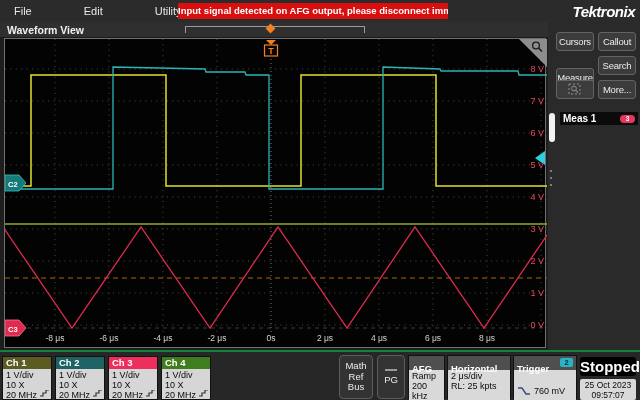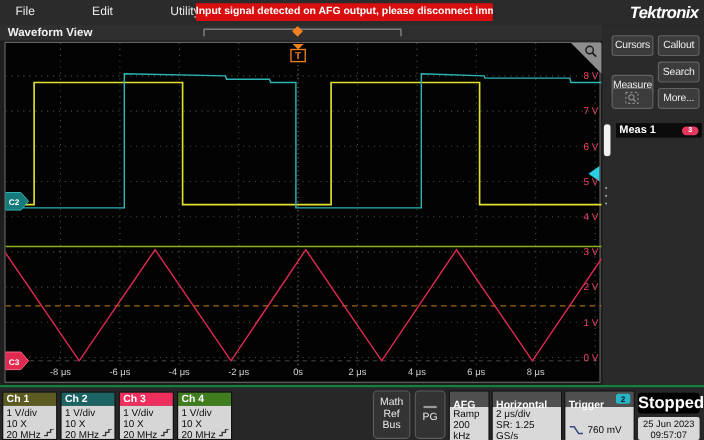--- a/index.html
+++ b/index.html
@@ -275,39 +275,38 @@
       <div class="ip-body">
         <div>Ramp</div>
         <div>200 kHz</div>
         <div>3 Vpp</div>
       </div>
     </div>
     <div class="info-panel" style="left:447px; width:64px;">
       <div class="ip-head">Horizontal</div>
       <div class="ip-body">
         <div>2 μs/div</div>
-        <div>SR: 1.25 GS/s</div>
         <div>RL: 25 kpts</div>
       </div>
     </div>
     <div class="info-panel" style="left:513px; width:64px;">
       <div class="ip-head">
         <span>Trigger</span>
         <span id="trig-badge">2</span>
       </div>
       <div class="ip-body">
         <div id="trig-row">
           <svg width="14" height="10" viewBox="0 0 14 10">
             <polyline points="1,2 5,2 9,8 13,8" fill="none" stroke="#3a4a80" stroke-width="1.4"></polyline>
             </svg>
           <span>760 mV</span>
         </div>
       </div>
     </div>
 
     <div id="stopped-btn">Stopped</div>
     <div id="datetime">
-      <div>25 Jun 2023</div>
+      <div>25 Oct 2023</div>
       <div>09:57:07</div>
     </div>
   </div>
 
 </div>
 
 </body></html>

